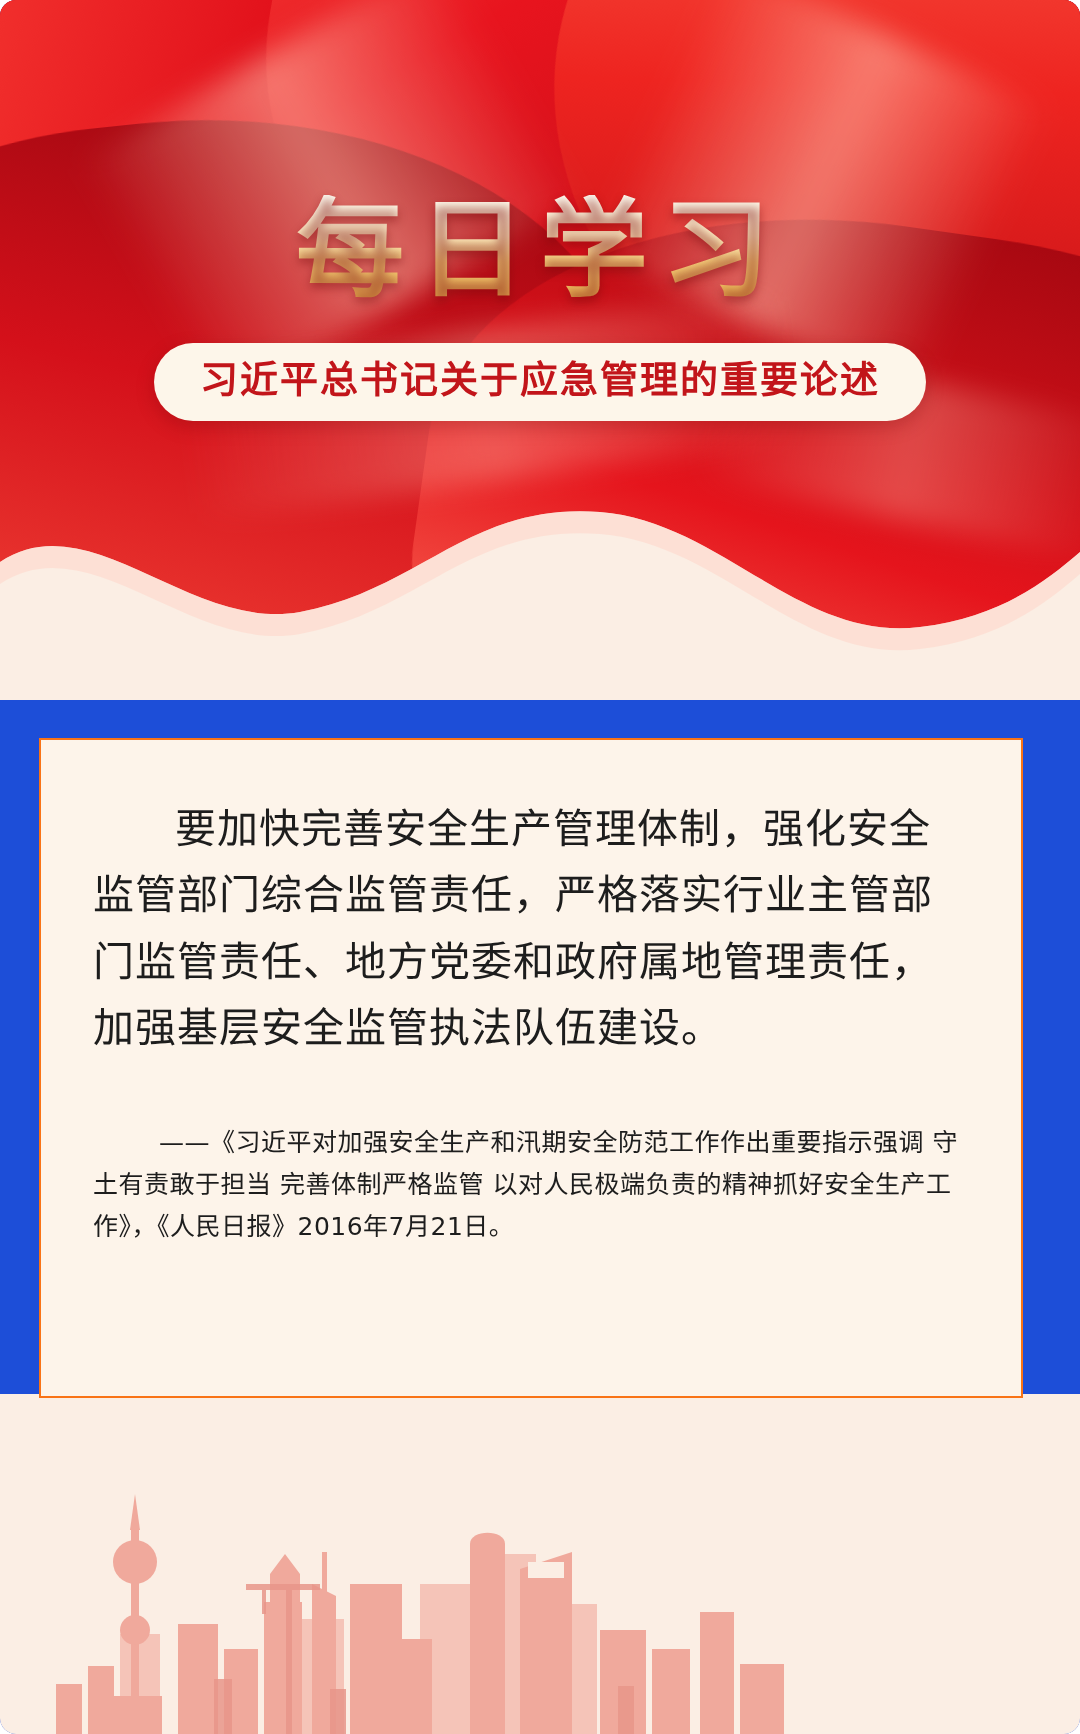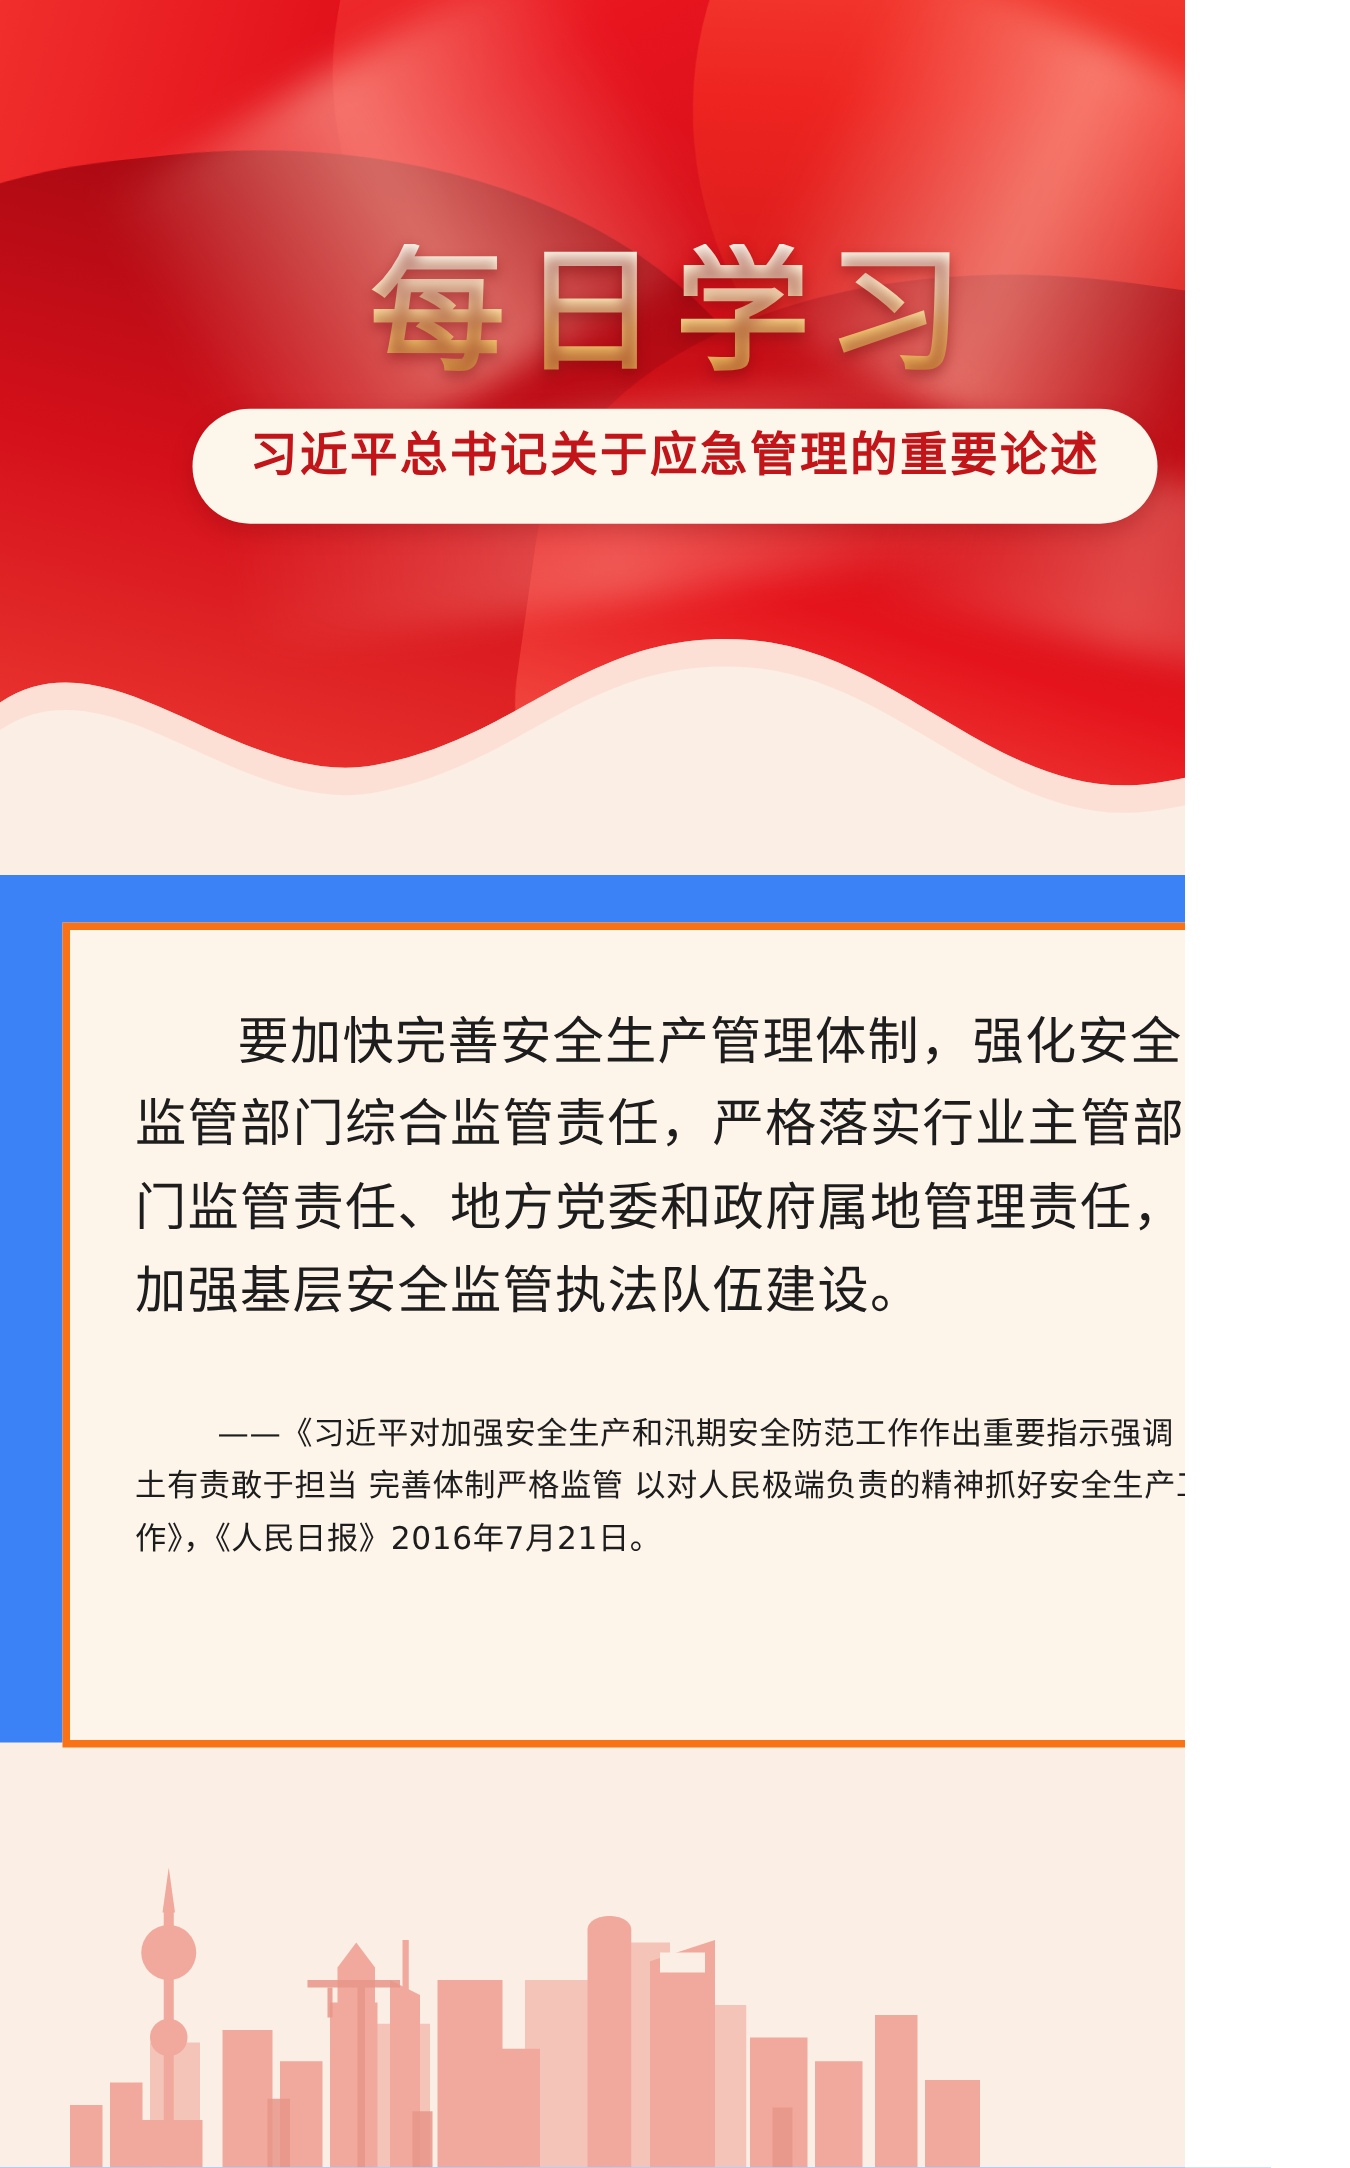--- a/index.html
+++ b/index.html
@@ -6,24 +6,25 @@
     margin: 0;
     padding: 0;
     background: #ffffff;
   }
   body {
     font-family: "Liberation Sans", "DejaVu Sans", sans-serif;
   }
 
   .poster {
     position: relative;
-    width: 948px;
+    width: 1080px;
     height: 1734px;
     overflow: hidden;
-    background: #3b82f6;
+    background: #1d4ed8;
+    border-radius: 16px;
   }
 
   
   .banner {
     position: absolute;
     left: 0;
     top: 0;
     width: 1080px;
     height: 700px;
     overflow: hidden;
@@ -106,45 +107,45 @@
     line-height: 1;
     background: linear-gradient(180deg, #fffdf3 0%, #ffeec2 38%, #f6cf7a 62%, #e7ab4b 100%);
     -webkit-background-clip: text;
     background-clip: text;
     color: transparent;
     text-shadow: 0 5px 10px rgba(120, 8, 10, 0.45);
     padding: 0 10px;
   }
   .subtitle-pill {
     display: inline-block;
-    margin-top: 24px;
-    padding: 18px 46px 36px;
+    margin-top: 40px;
+    padding: 18px 46px 22px;
     background: #fdf6ea;
     border-radius: 60px;
     box-shadow: 0 6px 18px rgba(120, 8, 10, 0.28);
   }
   .subtitle-text {
     font-family: "DejaVu Sans", "Liberation Sans", sans-serif;
     font-weight: bold;
     font-size: 38px;
     letter-spacing: 2px;
     color: #c2151a;
     line-height: 1;
     white-space: nowrap;
   }
 
   
   .card {
     position: absolute;
-    left: 50px;
+    left: 39px;
     top: 738px;
     width: 984px;
     height: 660px;
     box-sizing: border-box;
-    border: 6px solid #f97316;
+    border: 2px solid #f97316;
     background: #fdf4ea;
     padding: 56px 52px 40px 52px;
   }
   .quote {
     font-family: "DejaVu Sans", "Liberation Sans", sans-serif;
     font-size: 41px;
     line-height: 1.62;
     color: #1d1d1d;
     text-indent: 82px;
     margin: 0;

